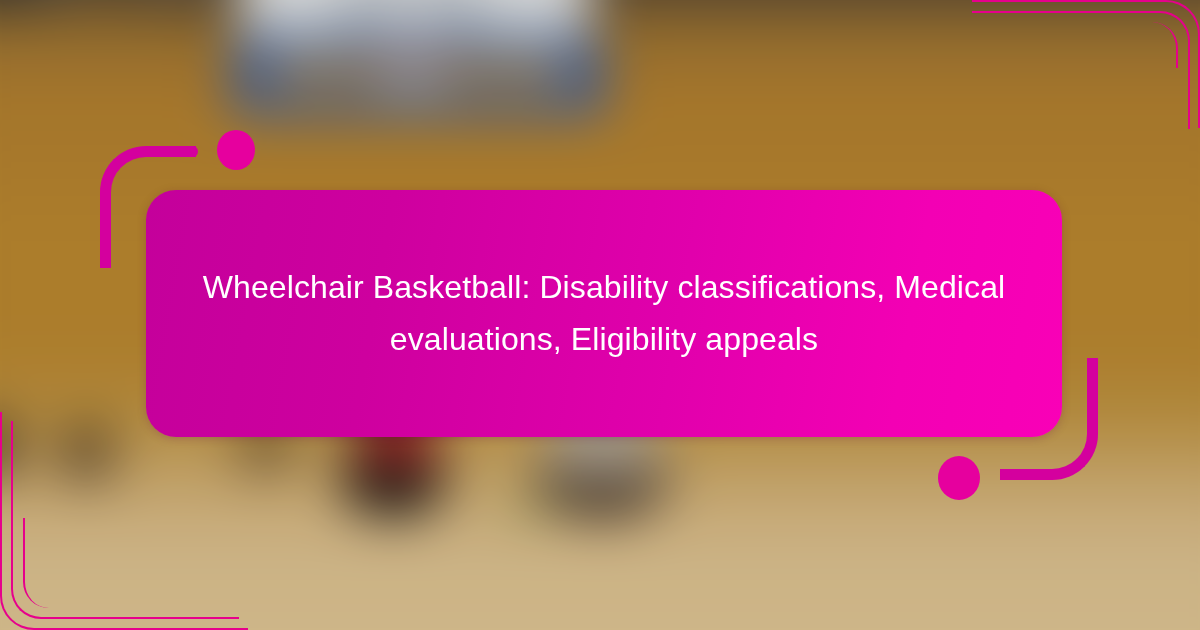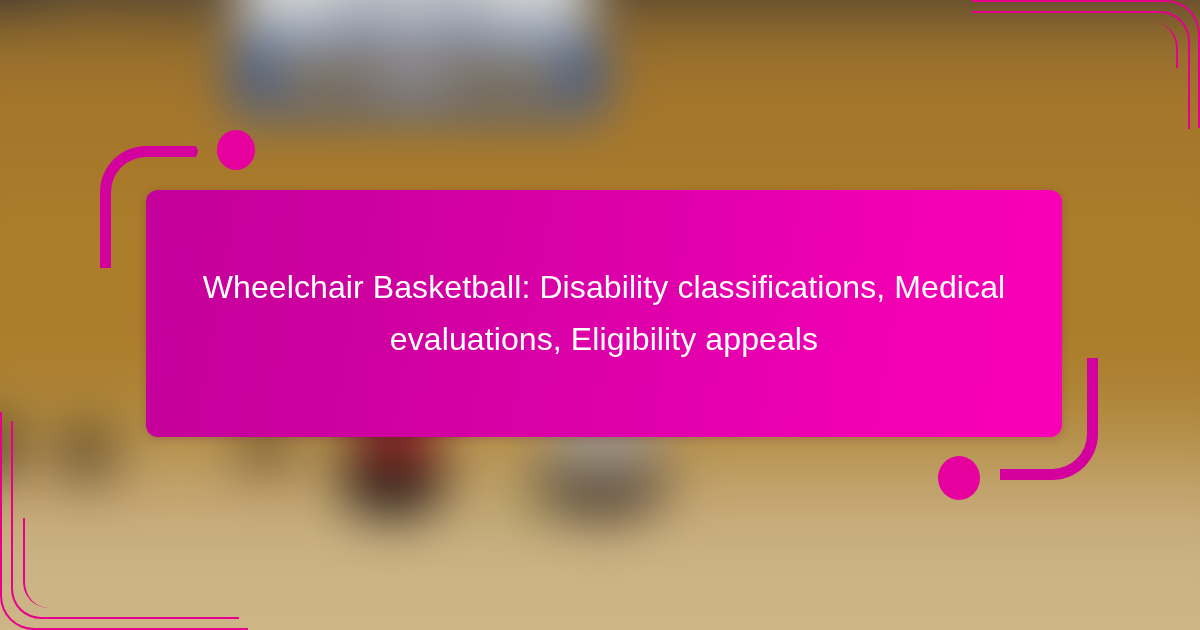--- a/index.html
+++ b/index.html
@@ -142,21 +142,21 @@
 
   
   .dot { position:absolute; border-radius:50%; background:#E6009E; }
   #dot-top    { left:217px; top:130px; width:38px; height:40px; }
   #dot-bottom { left:938px; top:456px; width:42px; height:44px; }
 
   
   #title-card {
     position:absolute;
     left:146px; top:190px; width:916px; height:247px;
-    border-radius:12px;
+    border-radius:30px;
     background:linear-gradient(100deg,#C4009B 0%, #CE009F 26%, #E100AC 58%, #F300B4 82%, #F900B7 100%);
     box-shadow:0 2px 10px rgba(90,0,70,.22);
     display:flex; align-items:center; justify-content:center;
     padding:0 54px;
   }
   #title-text {
     color:#ffffff;
     font-size:32px;
     font-weight:300;
     line-height:1.62;

